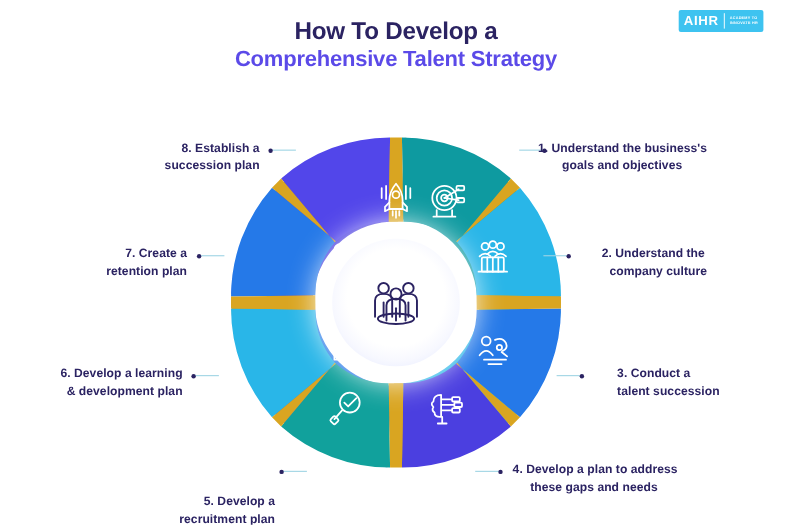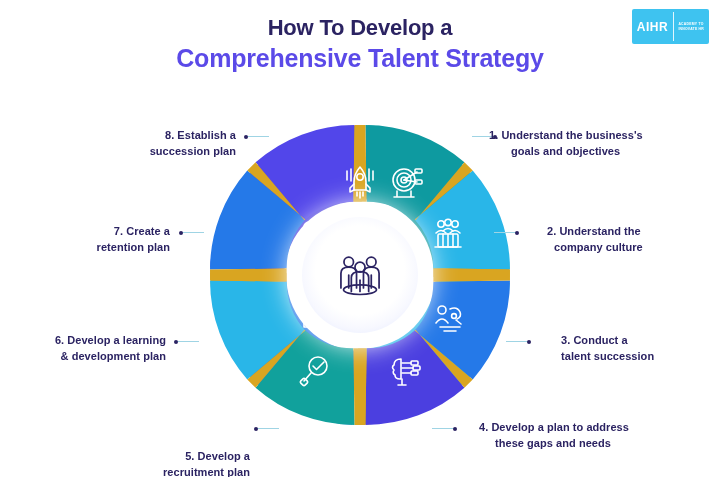--- a/index.html
+++ b/index.html
@@ -7,22 +7,22 @@
     width:720px;height:477px;
     background:#ffffff;
     font-family:"Liberation Sans", sans-serif;
     overflow:hidden;
     position:relative;
   }
   .page{position:absolute;inset:0;}
 
   
   .logo{
-    position:absolute;top:9px;right:11px;
-    height:35px;display:flex;align-items:stretch;
+    position:absolute;top:9px;right:26px;
+    height:20px;display:flex;align-items:stretch;
     background:#3ec3f0;border-radius:2px;padding:0 5px;justify-content:space-between;
   }
   .logo-mark{
     color:#ffffff;font-weight:bold;font-size:12px;
     letter-spacing:.6px;display:flex;align-items:center;
     padding-right:5px;
   }
   .logo-div{width:1px;background:#ffffff;opacity:.85;margin:3px 0;}
   .logo-sub{
     display:flex;flex-direction:column;justify-content:center;
@@ -33,21 +33,21 @@
   
   .title{
     position:absolute;left:0;right:0;top:14px;
     text-align:center;
   }
   .title-l1{
     font-size:22px;font-weight:bold;color:#2b2362;
     letter-spacing:-.2px;line-height:1.28;
   }
   .title-l2{
-    font-size:25px;font-weight:bold;color:#5b4ae8;
+    font-size:20px;font-weight:bold;color:#5b4ae8;
     letter-spacing:-.2px;line-height:1.28;
   }
 
   
   .wheel-wrap{
     position:absolute;left:198px;top:113px;
     width:324px;height:324px;
   }
   .wheel{position:absolute;inset:0;}
 
@@ -272,21 +272,21 @@
   <div class="lbl r" style="left:547px;top:224px;width:150px;">
     <div>2. Understand the</div>
     <div style="padding-left:7px;">company culture</div>
   </div>
 
   <div class="lbl r" style="left:561px;top:333px;width:145px;">
     <div>3. Conduct a</div>
     <div style="padding-left:-2px;">talent succession</div>
   </div>
 
-  <div class="lbl r" style="left:466px;top:420px;width:210px;margin-left:13px;">
+  <div class="lbl r" style="left:466px;top:420px;width:210px;">
     <div>4. Develop a plan to address</div>
     <div style="padding-left:16px;">these gaps and needs</div>
   </div>
 
   <div class="lbl l" style="left:84px;top:420px;width:166px;margin-top:29px;">
     <div>5. Develop a</div>
     <div>recruitment plan</div>
   </div>
 
   <div class="lbl l" style="left:8px;top:333px;width:158px;">

